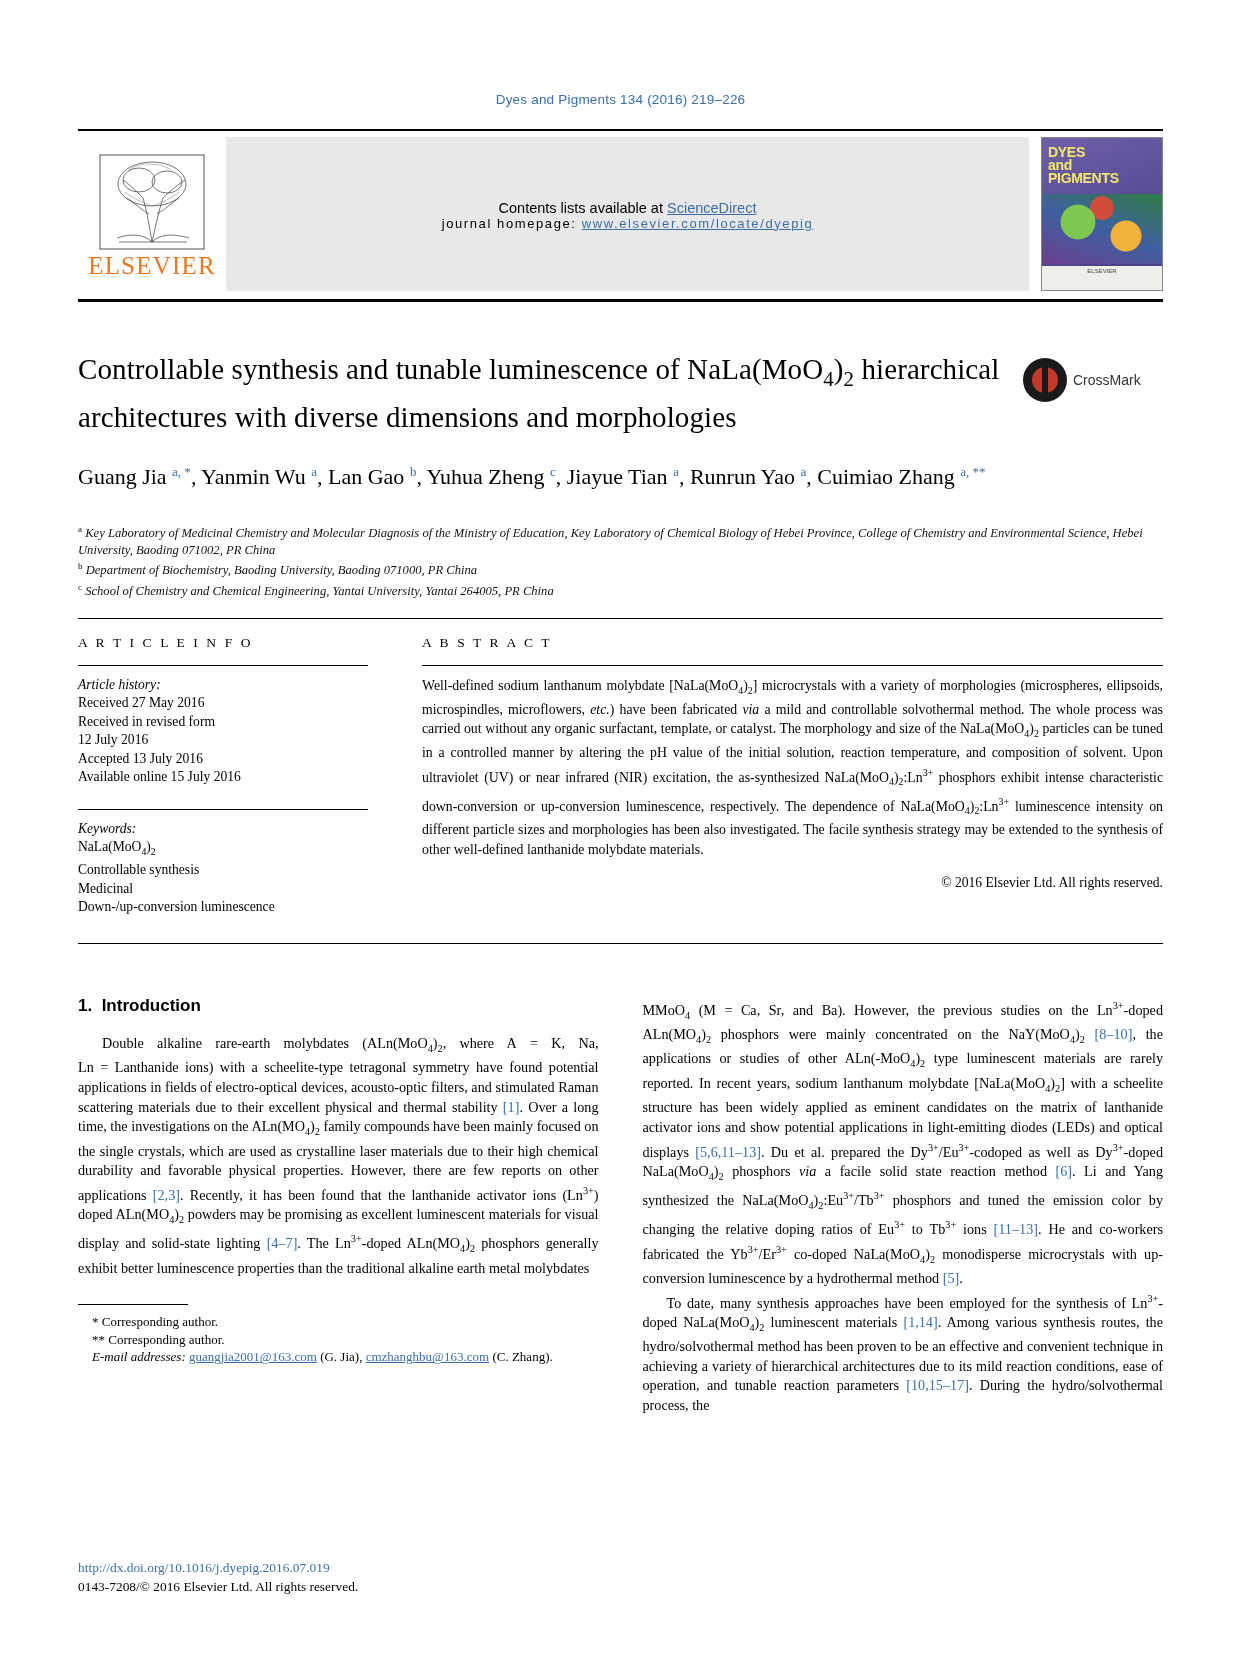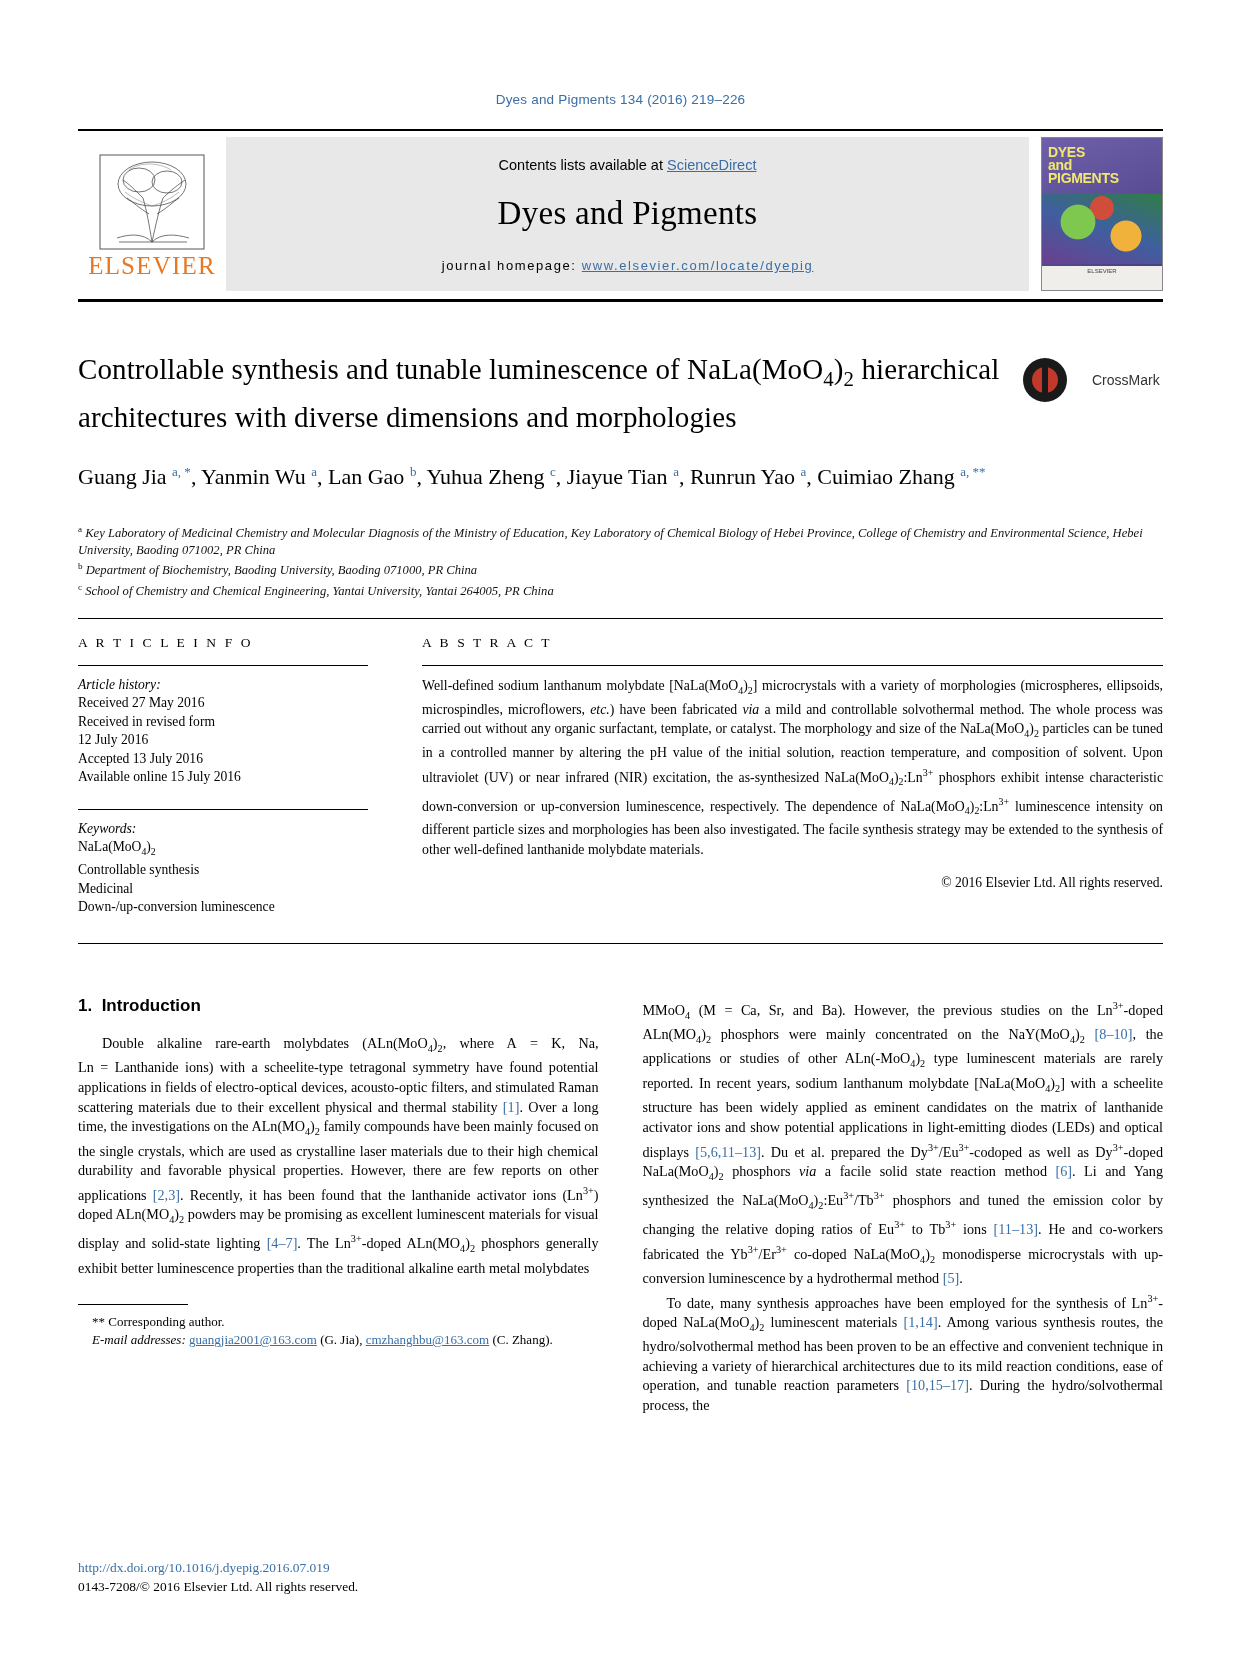--- a/index.html
+++ b/index.html
@@ -162,21 +162,20 @@
     content: "";
     position: absolute; left: 19px; top: 7px;
     width: 6px; height: 30px;
     background: #1a1a1a;
     z-index: 2;
   }
   .cm-text {
     font-family: "Liberation Sans", sans-serif;
     font-size: 14px;
     color: #333;
-    margin-left: 19px;
   }
   .authors {
     font-family: "Liberation Serif", serif;
     font-size: 22px;
     line-height: 32px;
     margin-top: 20px;
     max-width: 960px;
   }
   .authors sup { font-size: 13px; color: #3a6ea5; }
   .affil {
@@ -303,21 +302,20 @@
           <path d="M80 38 C70 46 60 50 53 52"></path>
         </g>
       </svg>
       <div class="elsevier-word">ELSEVIER</div>
     </div>
 
     <div class="journal-box">
       <div class="contents-line">
         <span>Contents lists available at </span><a class="sd" href="#">ScienceDirect</a>
       </div>
-      <div class="journal-title">Dyes and Pigments</div>
       <div class="homepage-line">
         <span>journal homepage: </span><a class="url" href="#">www.elsevier.com/locate/dyepig</a>
       </div>
     </div>
 
     <div class="cover-thumb">
       <div class="cover-title">
         <div>DYES</div>
         <div>and</div>
         <div>PIGMENTS</div>
@@ -389,20 +387,21 @@
       <h2 class="section">
         <span>1.</span>&nbsp;&nbsp;<span>Introduction</span>
       </h2>
 
       <p class="body">
         Double alkaline rare-earth molybdates (ALn(MoO<sub>4</sub>)<sub>2</sub>, where A&nbsp;=&nbsp;K, Na, Ln&nbsp;=&nbsp;Lanthanide ions) with a scheelite-type tetragonal symmetry have found potential applications in fields of electro-optical devices, acousto-optic filters, and stimulated Raman scattering materials due to their excellent physical and thermal stability <span class="ref">[1]</span>. Over a long time, the investigations on the ALn(MO<sub>4</sub>)<sub>2</sub> family compounds have been mainly focused on the single crystals, which are used as crystalline laser materials due to their high chemical durability and favorable physical properties. However, there are few reports on other applications <span class="ref">[2,3]</span>. Recently, it has been found that the lanthanide activator ions (Ln<sup>3+</sup>) doped ALn(MO<sub>4</sub>)<sub>2</sub> powders may be promising as excellent luminescent materials for visual display and solid-state lighting <span class="ref">[4–7]</span>. The Ln<sup>3+</sup>-doped ALn(MO<sub>4</sub>)<sub>2</sub> phosphors generally exhibit better luminescence properties than the traditional alkaline earth metal molybdates
       </p>
 
       <div class="foot">
         <hr class="foot-rule">
+        <div class="foot-line">* Corresponding author.</div>
         <div class="foot-line">** Corresponding author.</div>
         <div class="foot-line mail">
           <span class="it">E-mail addresses:</span>
           <a href="#" class="link">guangjia2001@163.com</a>
           <span>(G. Jia),</span>
           <a href="#" class="link">cmzhanghbu@163.com</a>
           <span>(C. Zhang).</span>
         </div>
       </div>
     </div>

